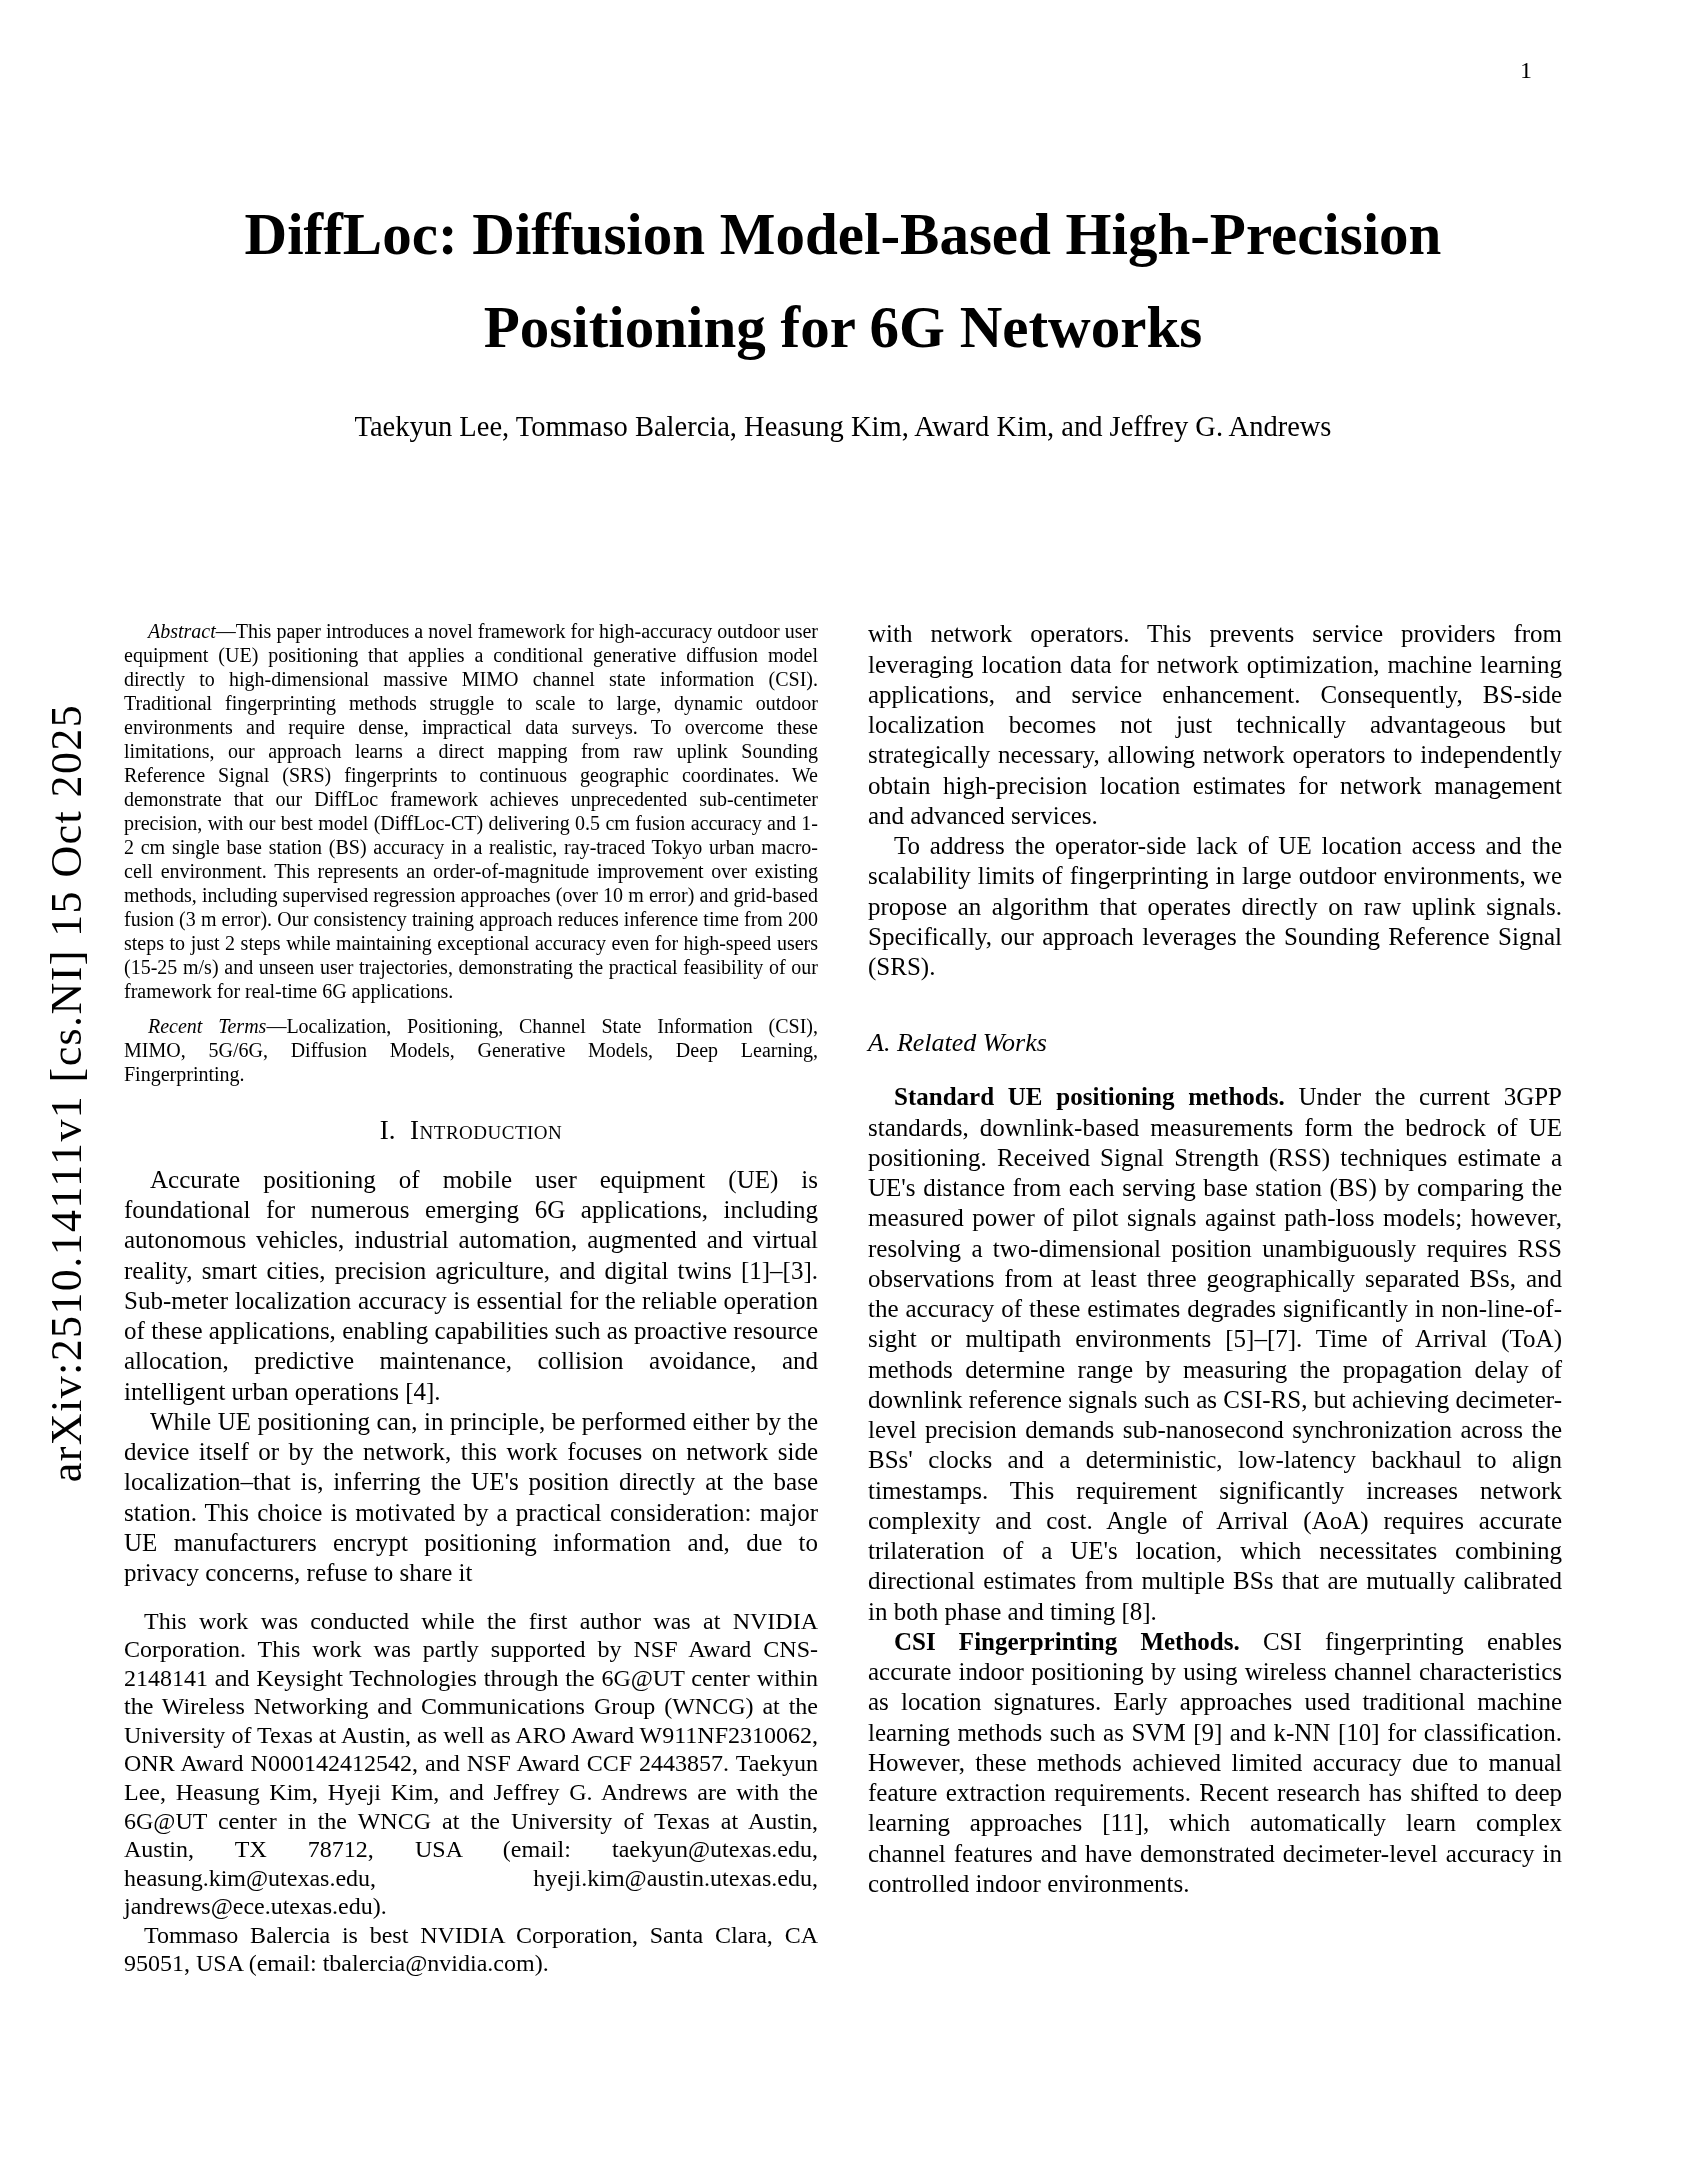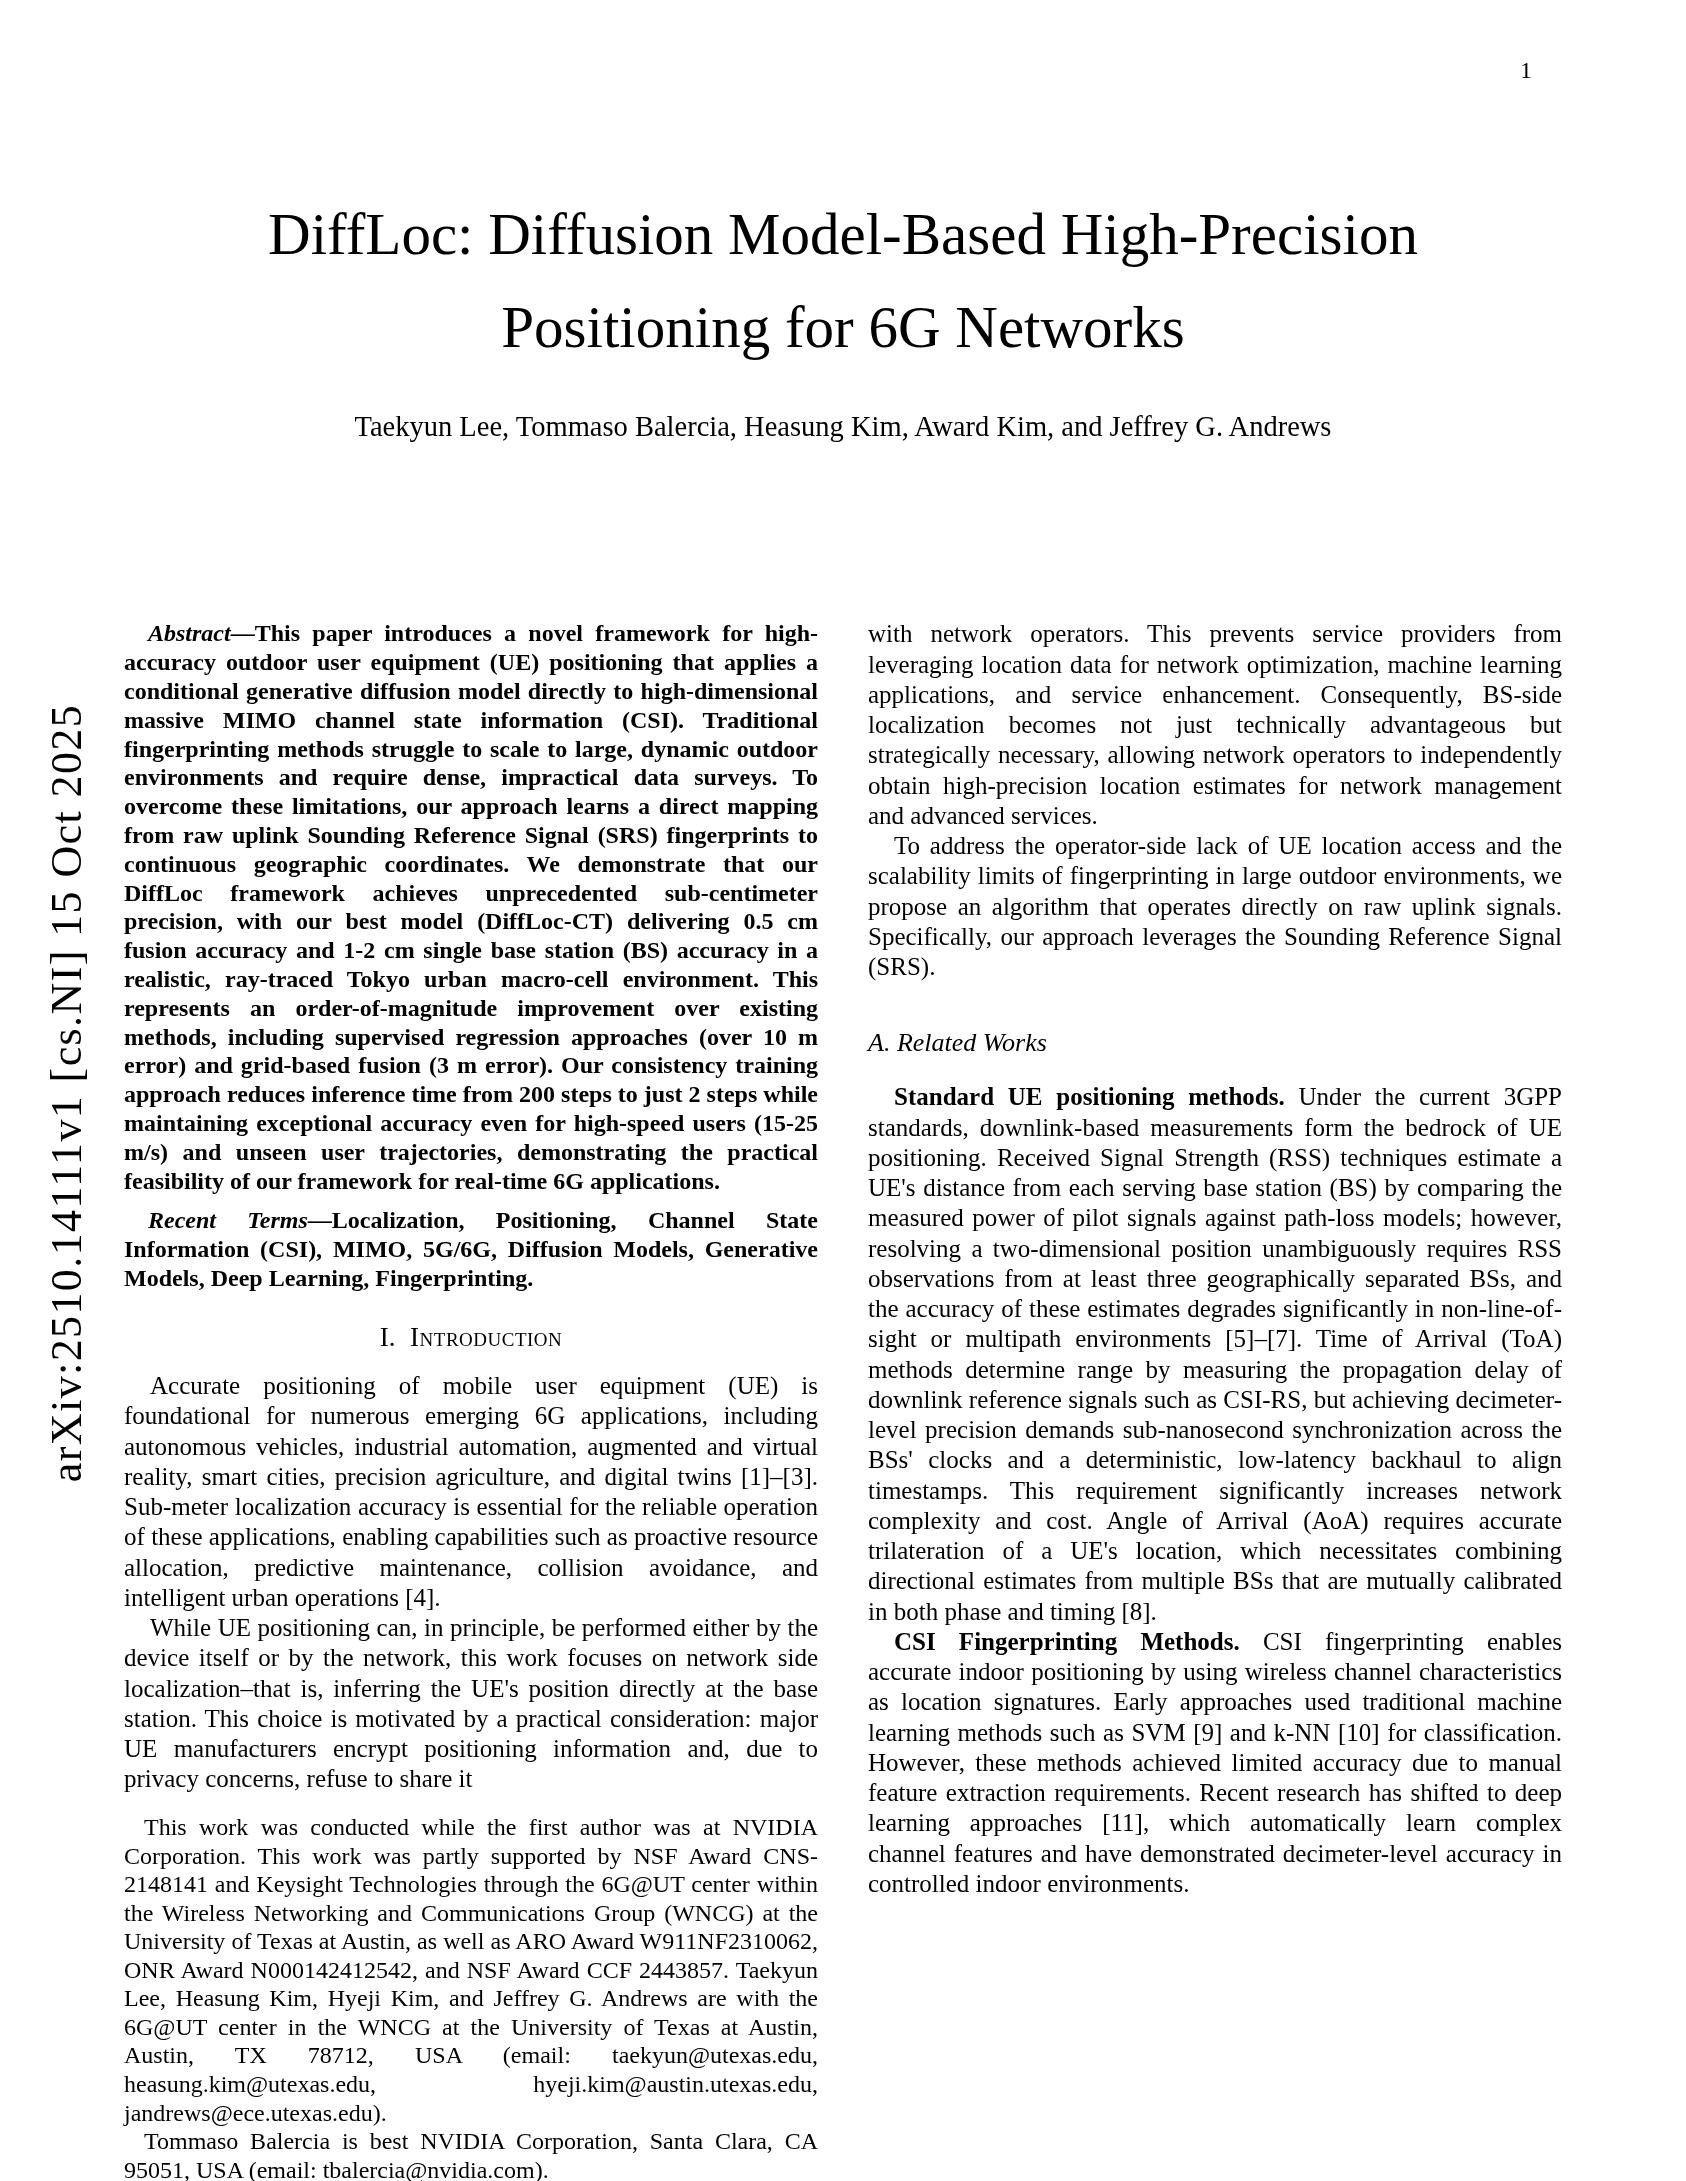--- a/index.html
+++ b/index.html
@@ -26,36 +26,36 @@
     top: 1093px;
     left: 66px;
     transform: translate(-50%, -50%) rotate(-90deg);
     white-space: nowrap;
     font-size: 44px;
     letter-spacing: 1.4px;
   }
   .header { padding-top: 188px; text-align: center; }
   .title {
     font-size: 59px;
-    font-weight: normal;
+    font-weight: bold;
     line-height: 1.58;
   }
   .authors {
     margin-top: 37px;
     font-size: 28.5px;
   }
   .columns {
     display: flex;
     gap: 50px;
     margin-top: 176px;
   }
   .col { flex: 1 1 0; min-width: 0; }
   .abstract, .index-terms {
-    font-size: 24px;
-    font-weight: bold;
+    font-size: 20px;
+    font-weight: normal;
     line-height: 1.2;
     text-align: justify;
     text-indent: 24px;
   }
   .index-terms { margin-top: 11px; }
   .ital-label { font-style: italic; }
   .section-heading {
     text-align: center;
     font-size: 27px;
     font-weight: normal;

